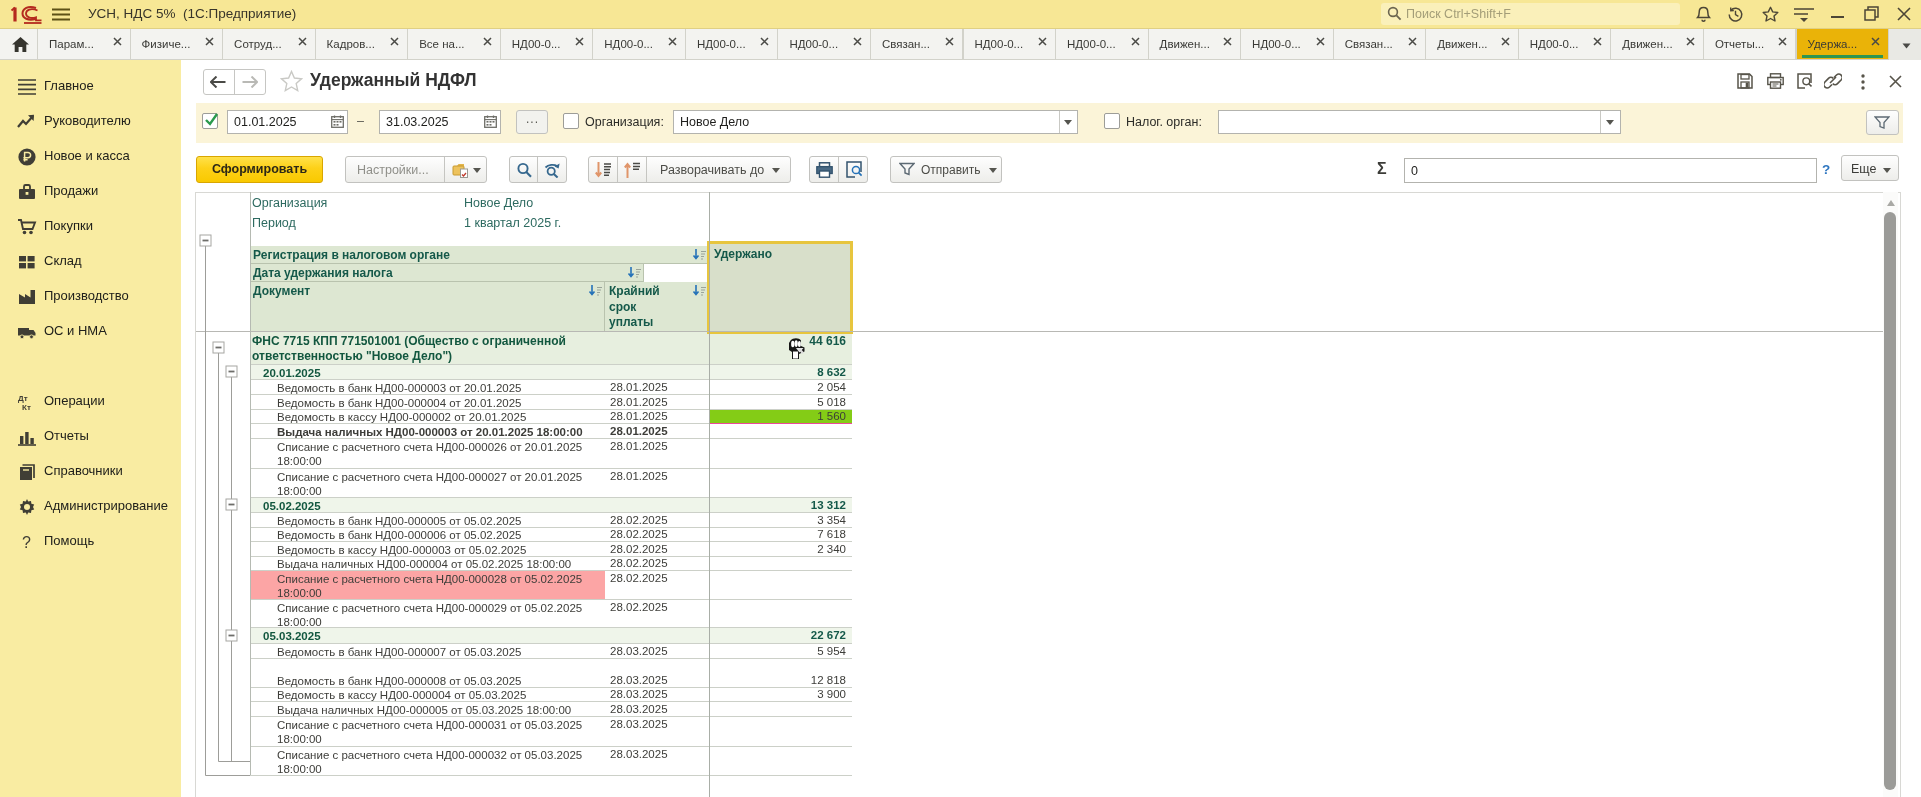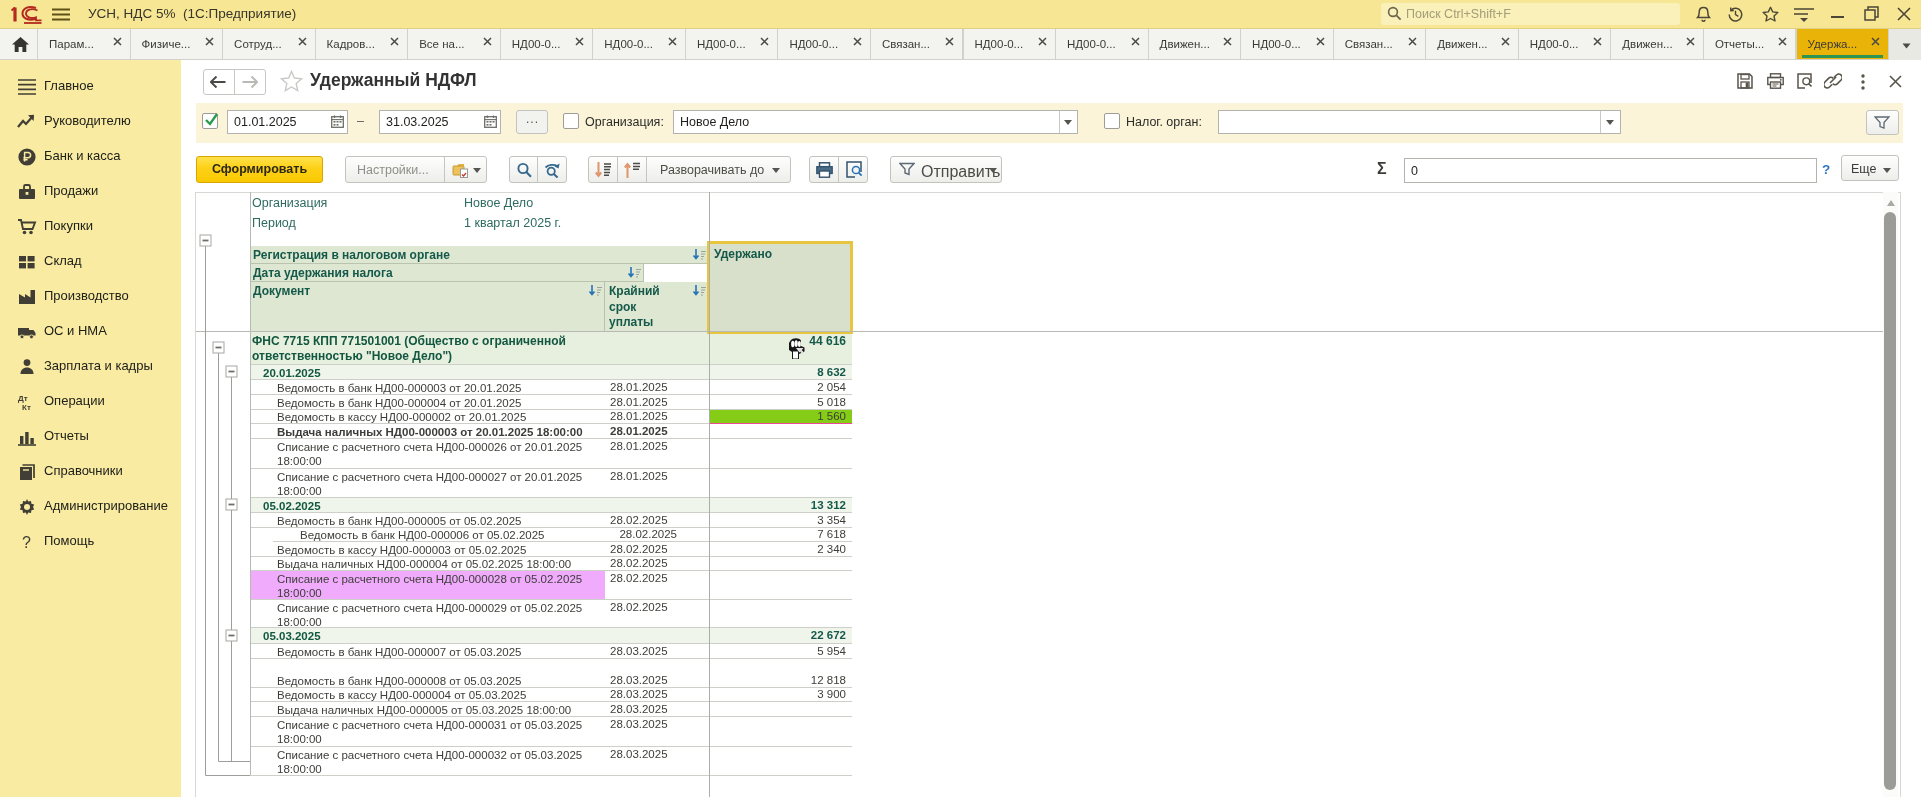--- a/index.html
+++ b/index.html
@@ -221,21 +221,21 @@
           <path d="M1 15 L6 9 L9 12 L16 4" fill="none" stroke="#403e35" stroke-width="2.2"></path>
           <path d="M11 3.2 L17 2.8 L16.6 9 Z" fill="#403e35"></path>
         </svg>
         <div class="lb">Руководителю</div>
       </div>
       <div class="sbitem" style="top:79px;">
         <svg class="ic" width="20" height="20" viewBox="0 0 20 20">
           <circle cx="10" cy="10" r="8.6" fill="#403e35"></circle>
           <path d="M7.6 14.5 V5.5 H11 a2.6 2.6 0 0 1 0 5.2 H6.4 M6.4 12.7 H10.6" stroke="#f9eca2" stroke-width="1.5" fill="none"></path>
         </svg>
-        <div class="lb">Банк и касса</div>
+        <div class="lb">Новое и касса</div>
       </div>
       <div class="sbitem" style="top:114px;">
         <svg class="ic" width="20" height="20" viewBox="0 0 20 20">
           <rect x="2" y="7" width="16" height="10" rx="1" fill="#403e35"></rect>
           <path d="M7 7 V4.5 a1.5 1.5 0 0 1 1.5 -1.5 h3 a1.5 1.5 0 0 1 1.5 1.5 V7" fill="none" stroke="#403e35" stroke-width="1.8"></path>
           <rect x="8.6" y="10" width="2.8" height="2.8" fill="#f9eca2"></rect>
         </svg>
         <div class="lb">Продажи</div>
       </div>
       <div class="sbitem" style="top:149px;">
@@ -262,27 +262,20 @@
         <div class="lb">Производство</div>
       </div>
       <div class="sbitem" style="top:254px;">
         <svg class="ic" width="20" height="20" viewBox="0 0 20 20">
           <rect x="1" y="6" width="11" height="7.5" fill="#403e35"></rect>
           <path d="M12 8 H16.5 L18.5 11 V13.5 H12 Z" fill="#403e35"></path>
           <circle cx="5" cy="14.8" r="1.9" fill="#403e35" stroke="#f9eca2" stroke-width="0.8"></circle>
           <circle cx="14.5" cy="14.8" r="1.9" fill="#403e35" stroke="#f9eca2" stroke-width="0.8"></circle>
         </svg>
         <div class="lb">ОС и НМА</div>
-      </div>
-      <div class="sbitem" style="top:289px;">
-        <svg class="ic" width="20" height="20" viewBox="0 0 20 20">
-          <circle cx="10" cy="5.6" r="3.4" fill="#403e35"></circle>
-          <path d="M3.5 17 C3.5 12.8 6.4 10.6 10 10.6 C13.6 10.6 16.5 12.8 16.5 17 Z" fill="#403e35"></path>
-        </svg>
-        <div class="lb">Зарплата и кадры</div>
       </div>
       <div class="sbitem" style="top:324px;">
         <svg class="ic" width="20" height="20" viewBox="0 0 20 20">
           <text x="1" y="8.5" font-size="8" font-weight="bold" fill="#403e35" font-family="Liberation Sans">Дт</text>
           <text x="5" y="17.5" font-size="8" font-weight="bold" fill="#403e35" font-family="Liberation Sans">Кт</text>
         </svg>
         <div class="lb">Операции</div>
       </div>
       <div class="sbitem" style="top:359px;">
         <svg class="ic" width="20" height="20" viewBox="0 0 20 20">
@@ -475,21 +468,21 @@
     </svg>
     <svg class="abs" style="left:846px;top:161px" width="16" height="17" viewBox="0 0 16 17">
 <path d="M15 11 V1 H1 V16 H9" fill="none" stroke="#33536e" stroke-width="1.5"></path>
 <circle cx="10" cy="9" r="3.6" fill="none" stroke="#2572b8" stroke-width="1.5"></circle>
 <path d="M12.6 11.6 L15.6 14.6" stroke="#2572b8" stroke-width="1.7"></path>
     </svg>
     <div class="btn" style="left:890px;top:156px;width:112px;height:27px;"></div>
     <svg class="abs" style="left:899px;top:162px" width="16" height="15" viewBox="0 0 16 15">
 <path d="M1 1.5 H15 L10 7 V12.5 L6 11 V7 Z" fill="none" stroke="#5d6a74" stroke-width="1.4"></path>
     </svg>
-    <div class="abs" style="left:921px;top:163px;font-size:16px;color:#4c4c47;">Отправить</div>
+    <div class="abs" style="left:921px;top:163px;font-size:12px;color:#4c4c47;">Отправить</div>
     <svg class="abs" style="left:989px;top:168px" width="8" height="5" viewBox="0 0 8 5">
       <path d="M0 0 L8 0 L4 5 Z" fill="#55554f"></path>
     </svg>
     <div class="abs" style="left:1377px;top:160px;font-size:16px;font-weight:bold;color:#3c3c38;">Σ</div>
     <div class="fld" style="left:1404px;top:158px;width:413px;height:25px;">
       <div class="tx" style="top:5px;">0</div>
     </div>
     <div class="abs" style="left:1822px;top:162px;font-size:13.5px;font-weight:bold;color:#2e76c0;">?</div>
     <div class="btn" style="left:1841px;top:155px;width:58px;height:26px;"></div>
     <div class="abs" style="left:1851px;top:162px;font-size:12.5px;color:#3c3c38;">Еще</div>
@@ -646,21 +639,21 @@
           <div class="cell" style="width:355px;background:#fff;border-bottom:1px solid #ccd0c8;">
             <div class="abs" style="left:27px;top:1px;font-size:11.5px;color:#3d3d39;line-height:14.0px;white-space:nowrap;">Ведомость в банк НД00-000005 от 05.02.2025</div>
           </div>
           <div class="cell" style="width:104px;background:#fff;border-bottom:1px solid #ccd0c8;">
             <div class="abs" style="left:5px;top:1px;font-size:11.5px;color:#3d3d39;">28.02.2025</div>
           </div>
           <div class="cell" style="width:143px;background:#fff;border-bottom:1px solid #ccd0c8;">
             <div class="abs" style="right:6px;top:1px;font-size:11.5px;color:#3d3d39;">3 354</div>
           </div>
         </div>
-        <div class="row" style="height:14px;padding-left:23px;">
+        <div class="row" style="height:14px;">
           <div class="cell" style="width:355px;background:#fff;border-bottom:1px solid #ccd0c8;">
             <div class="abs" style="left:27px;top:0px;font-size:11.5px;color:#3d3d39;line-height:14.0px;white-space:nowrap;">Ведомость в банк НД00-000006 от 05.02.2025</div>
           </div>
           <div class="cell" style="width:104px;background:#fff;border-bottom:1px solid #ccd0c8;">
             <div class="abs" style="left:5px;top:0px;font-size:11.5px;color:#3d3d39;">28.02.2025</div>
           </div>
           <div class="cell" style="width:143px;background:#fff;border-bottom:1px solid #ccd0c8;">
             <div class="abs" style="right:6px;top:0px;font-size:11.5px;color:#3d3d39;">7 618</div>
           </div>
         </div>
@@ -680,21 +673,21 @@
             <div class="abs" style="left:27px;top:0px;font-size:11.5px;color:#3d3d39;line-height:14.0px;white-space:nowrap;">Выдача наличных НД00-000004 от 05.02.2025 18:00:00</div>
           </div>
           <div class="cell" style="width:104px;background:#fff;border-bottom:1px solid #ccd0c8;">
             <div class="abs" style="left:5px;top:0px;font-size:11.5px;color:#3d3d39;">28.02.2025</div>
           </div>
           <div class="cell" style="width:143px;background:#fff;border-bottom:1px solid #ccd0c8;">
             <div class="abs" style="right:6px;top:0px;font-size:11.5px;color:#3d3d39;"></div>
           </div>
         </div>
         <div class="row" style="height:29px;">
-          <div class="cell" style="width:355px;background:#f0abfc;border-bottom:1px solid #ccd0c8;">
+          <div class="cell" style="width:355px;background:#fca5a5;border-bottom:1px solid #ccd0c8;">
             <div class="abs" style="left:27px;top:1px;font-size:11.5px;color:#3d3d39;line-height:14.0px;white-space:nowrap;">Списание с расчетного счета НД00-000028 от 05.02.2025<br>18:00:00</div>
           </div>
           <div class="cell" style="width:104px;background:#fff;border-bottom:1px solid #ccd0c8;">
             <div class="abs" style="left:5px;top:1px;font-size:11.5px;color:#3d3d39;">28.02.2025</div>
           </div>
           <div class="cell" style="width:143px;background:#fff;border-bottom:1px solid #ccd0c8;">
             <div class="abs" style="right:6px;top:1px;font-size:11.5px;color:#3d3d39;"></div>
           </div>
         </div>
         <div class="row" style="height:28px;">

